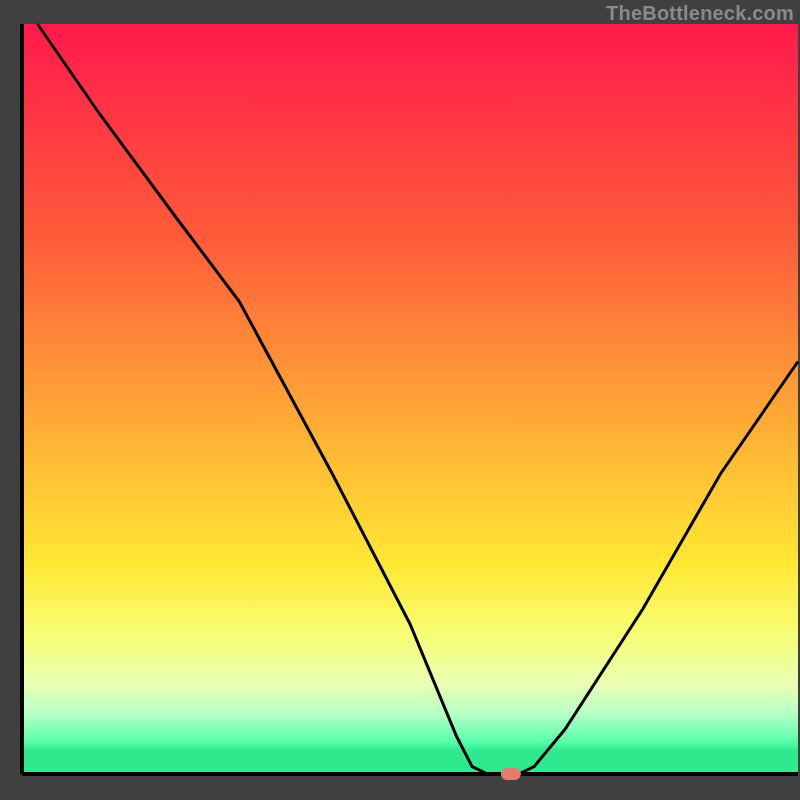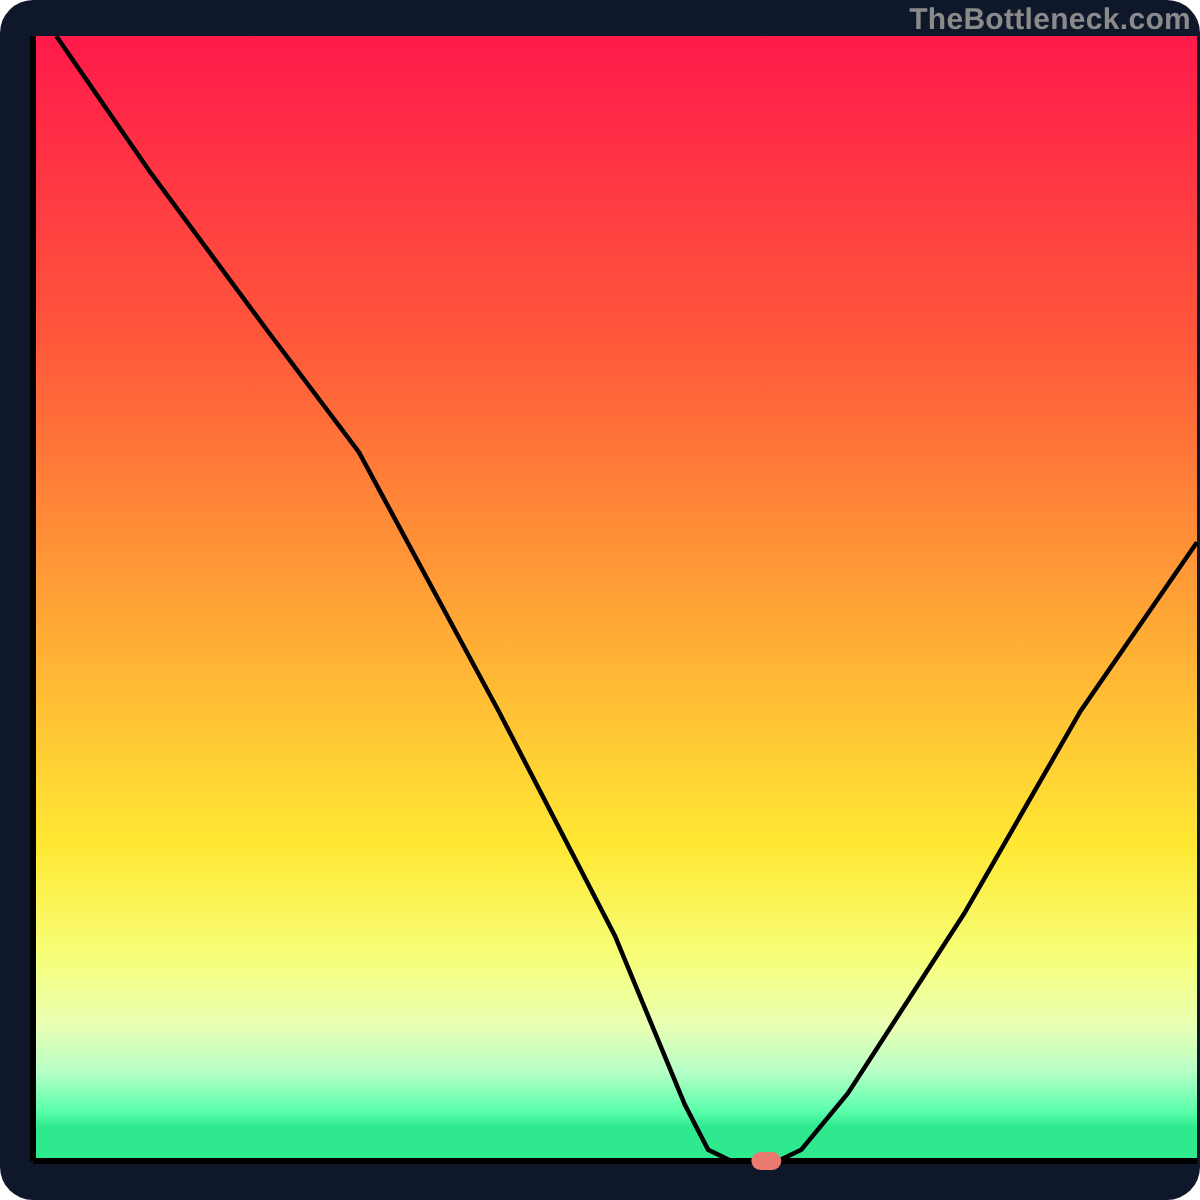--- a/index.html
+++ b/index.html
@@ -7,22 +7,21 @@
     padding: 0;
     width: 800px;
     height: 800px;
     overflow: hidden;
     font-family: Arial, Helvetica, sans-serif;
   }
   .root {
     position: relative;
     width: 800px;
     height: 800px;
-    background: #0f172a;
-    border-radius: 22px;
+    background: #404040;
   }
   .watermark {
     position: absolute;
     top: 2px;
     right: 6px;
     font-size: 20px;
     font-weight: 600;
     color: #8a8a8a;
     letter-spacing: 0.2px;
     z-index: 10;

